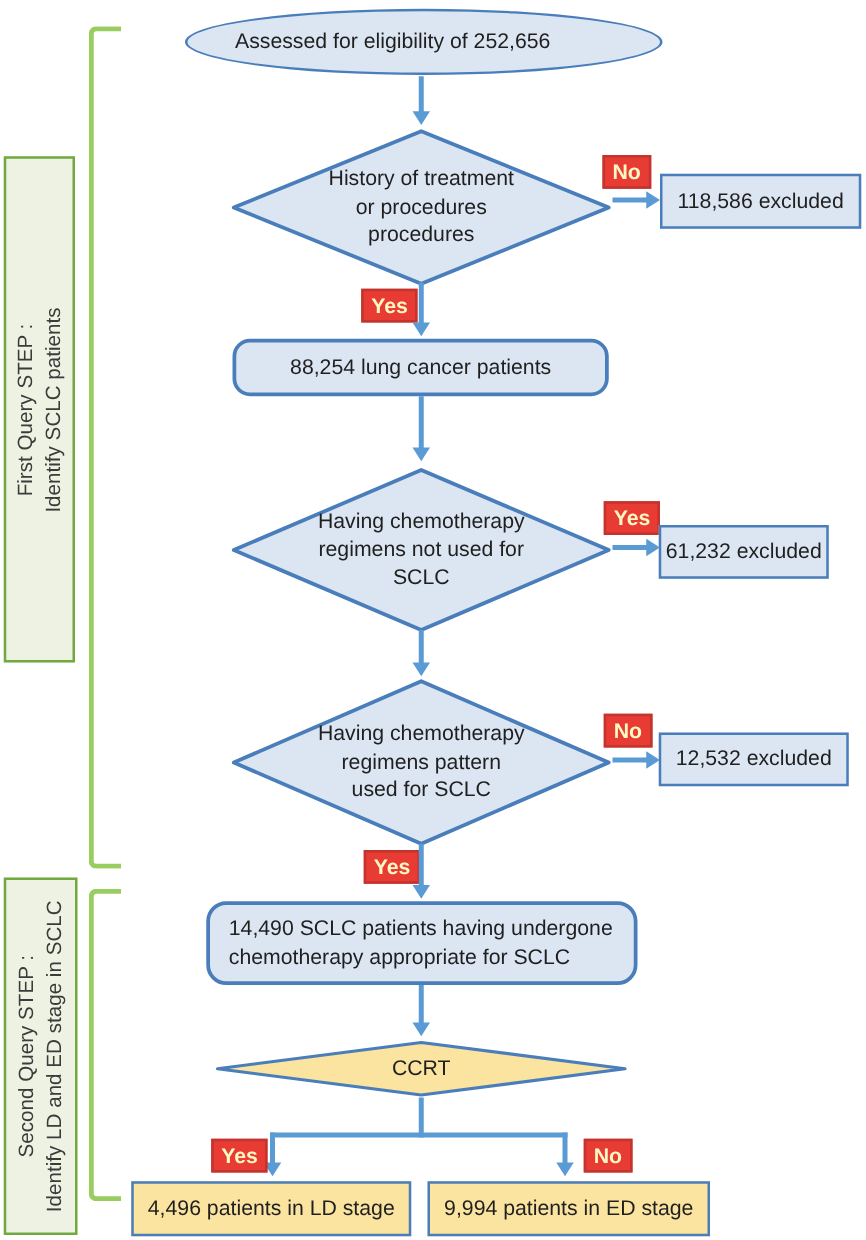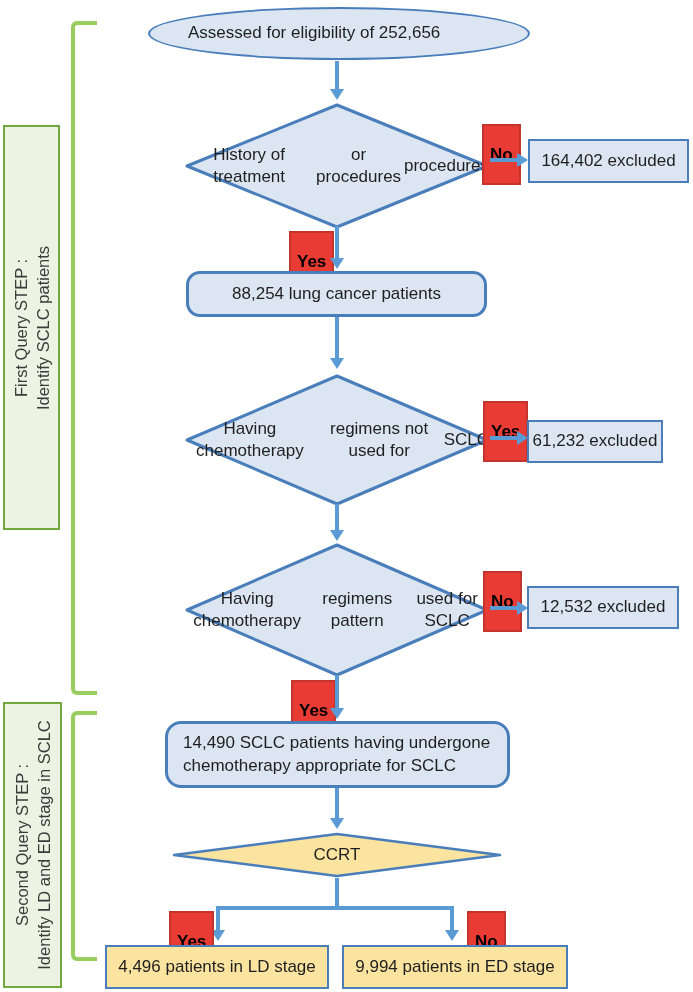--- a/index.html
+++ b/index.html
@@ -14,32 +14,32 @@
     font-size:17px;line-height:1.3;text-align:center;
   }
   .ellipse{border-radius:50%;}
   .rounded{border-radius:14px;border-width:3px;}
   .yellowbox{background:#fbe3a0;}
   .leftalign{align-items:flex-start;justify-content:center;flex-direction:column;text-align:left;}
   .node .bl{display:block;}
   
   .dsvg{position:absolute;}
   .dtext{
-    position:absolute;display:flex;flex-direction:row;align-items:center;justify-content:center;
+    position:absolute;display:flex;flex-direction:column;align-items:center;justify-content:center;
     font-size:17px;line-height:1.32;text-align:center;
   }
   
   .vline{position:absolute;width:4px;background:#5b9bd5;}
   .hline{position:absolute;height:4px;background:#5b9bd5;}
   .head-down{position:absolute;width:0;height:0;border-left:7px solid transparent;border-right:7px solid transparent;border-top:11px solid #5b9bd5;}
   .head-right{position:absolute;width:0;height:0;border-top:7px solid transparent;border-bottom:7px solid transparent;border-left:11px solid #5b9bd5;}
   
   .badge{
-    position:absolute;background:#e83b34;border:2px solid #c2342d;color:#000000;
-    font-size:17px;font-weight:bold;padding:18px 6px;line-height:1.25;
+    position:absolute;background:#e83b34;border:2px solid #c2342d;color:#fef9c3;
+    font-size:17px;font-weight:bold;padding:1px 6px;line-height:1.25;
     display:flex;align-items:center;justify-content:center;
   }
   
   .steplabel{
     position:absolute;background:#edf2e2;border:2.5px solid #72a93e;box-sizing:border-box;
   }
   .rot{
     position:absolute;left:50%;top:50%;
     transform:translate(-50%,-50%) rotate(-90deg);
     white-space:nowrap;text-align:center;font-size:16.5px;line-height:1.35;color:#3b3b3b;
@@ -84,21 +84,21 @@
   <div class="dtext" style="left:185px;top:103px;width:304px;height:126px;">
     <span>History of treatment</span>
     <span>or procedures</span>
     <span>procedures</span>
   </div>
 
   <div class="badge" style="left:482px;top:124px;">No</div>
   <div class="hline" style="left:490px;top:158px;width:28px;"></div>
   <div class="head-right" style="left:517px;top:153px;"></div>
   <div class="node" style="left:528px;top:139px;width:161px;height:44px;">
-    <span>164,402 excluded</span>
+    <span>118,586 excluded</span>
   </div>
 
   <div class="badge" style="left:289px;top:231px;">Yes</div>
   <div class="vline" style="left:335px;top:226px;height:34px;"></div>
   <div class="head-down" style="left:330px;top:258px;"></div>
 
   <div class="node rounded" style="left:186px;top:271px;width:301px;height:46px;">
     <span>88,254 lung cancer patients</span>
   </div>
 

